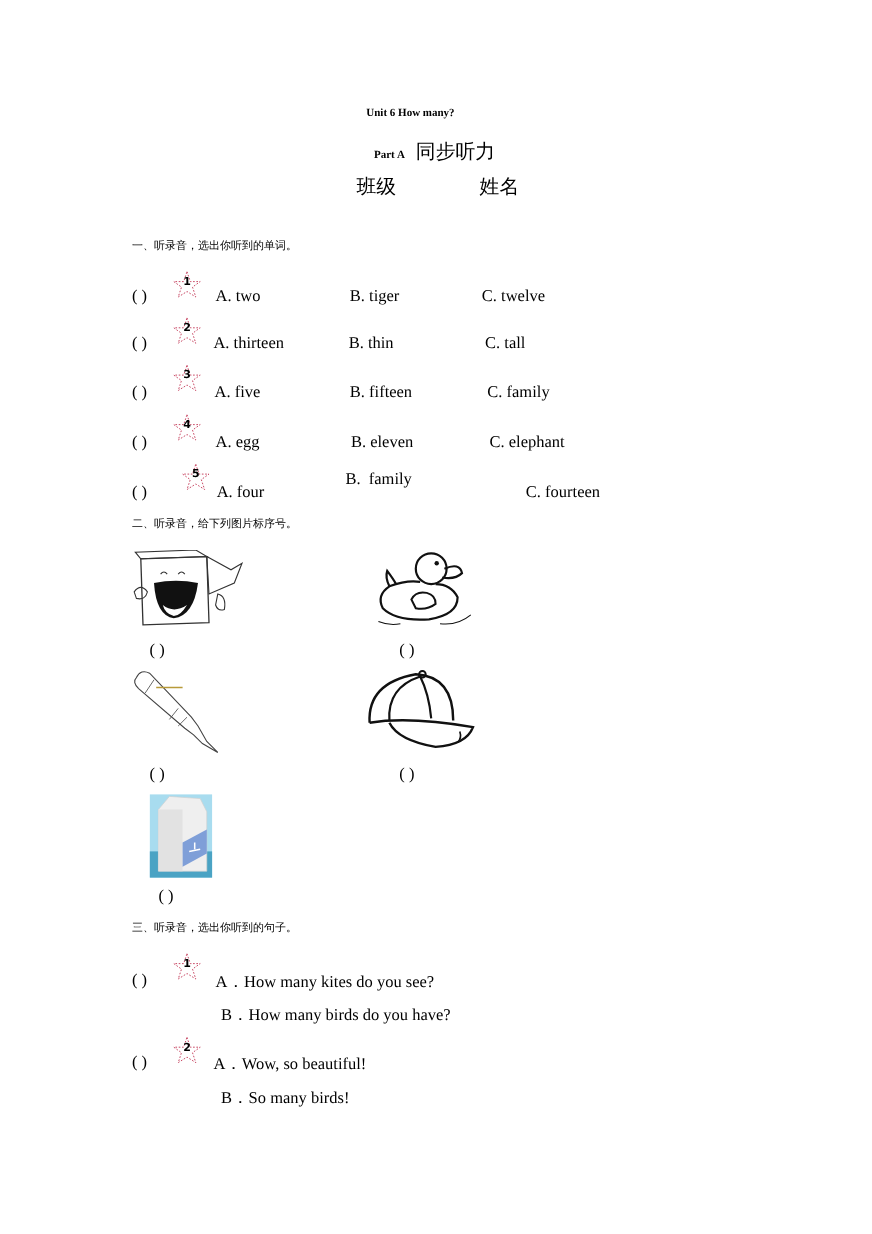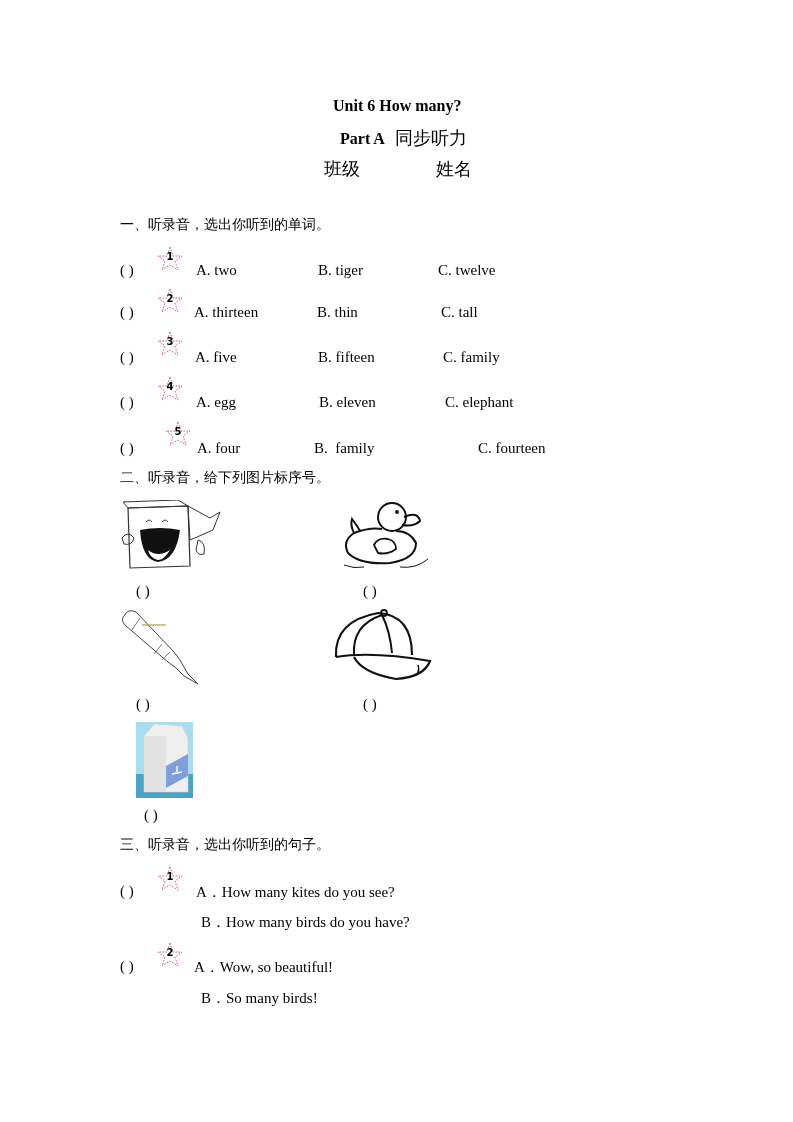--- a/index.html
+++ b/index.html
@@ -1,21 +1,21 @@
 <!DOCTYPE html>
 <html><head>
 <meta charset="utf-8">
 <style>
   html, body { margin: 0; padding: 0; background: #ffffff; }
   body { width: 793px; height: 1122px; position: relative; overflow: hidden;
          font-family: "Liberation Serif", "DejaVu Serif", serif; color: #000; }
   .abs { position: absolute; white-space: nowrap; }
-  .title { font-weight: bold; font-size: 16px; }
+  .title { font-weight: bold; font-size: 10px; }
   .cn { font-family: "DejaVu Sans", "Liberation Sans", sans-serif; font-size: 18px; }
-  .sec { font-family: Liberation Sans, sans-serif; font-size: 14px; }
+  .sec { font-family: Liberation Sans, sans-serif; font-size: 10px; }
   .txt { font-size: 15px; }
   .paren { font-size: 15px; }
   .star { position: absolute; width: 26px; height: 26px; }
   .star svg { width: 26px; height: 26px; display: block; }
   .star span { position: absolute; left: 0; top: 5px; width: 26px; text-align: center;
                font-family: "DejaVu Sans", sans-serif; font-weight: bold; font-size: 10px; }
   .pic { position: absolute; }
 </style>
 </head>
 <body>
@@ -84,21 +84,21 @@
 
 <div>
   <div class="abs paren" style="left:120px; top:440px;">(      )</div>
   <div class="star" style="left:165px; top:421px;">
     <svg viewBox="0 0 26 26">
         <polygon points="13,1 16,10 25,10 18,15 21,24 13,19 5,24 8,15 1,10 10,10" fill="none" stroke="#c03050" stroke-width="0.8" stroke-dasharray="1.5,1.5"></polygon>
       </svg>
     <span>5</span>
   </div>
   <div class="abs txt" style="left:197px; top:440px;">A. four</div>
-  <div class="abs txt" style="left:314px; top:440px; white-space:pre;">B.  family</div>
+  <div class="abs txt" style="left:314px; top:428px; white-space:pre;">B.  family</div>
   <div class="abs txt" style="left:444px; top:440px;margin-left:34px;">C. fourteen</div>
 </div>
 
 <div class="abs sec" style="left:120px; top:469px;">二、听录音，给下列图片标序号。</div>
 
 <div class="pic" style="left:118px; top:500px; width:105px; height:72px;">
   <svg viewBox="0 0 105 72" width="105" height="72">
     <polygon points="10,8 70,6 72,66 12,68" fill="none" stroke="#333" stroke-width="1.2"></polygon>
     <polygon points="70,6 92,18 102,12 95,30 72,40" fill="none" stroke="#333" stroke-width="1"></polygon>
     <polygon points="10,8 5,2 60,0 70,6" fill="none" stroke="#333" stroke-width="1"></polygon>

